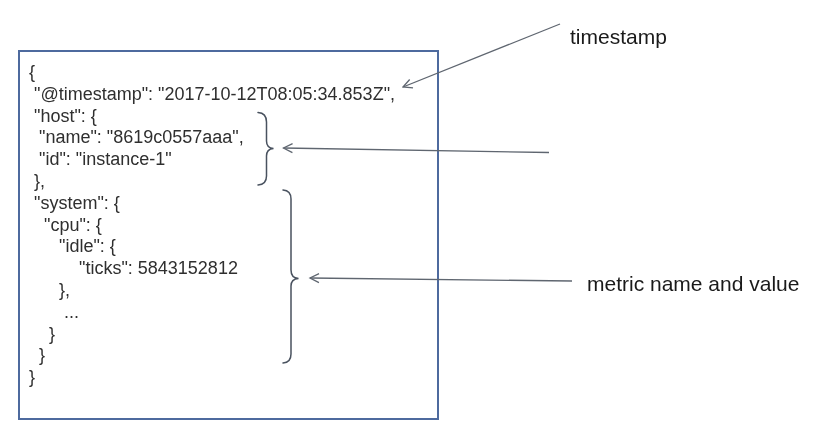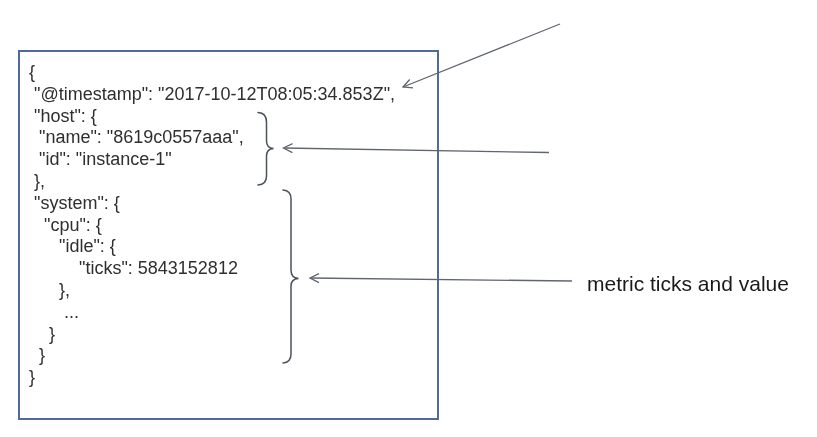--- a/index.html
+++ b/index.html
@@ -95,17 +95,18 @@
              Q266.5,149 266.5,156 L266.5,176 Q266.5,184.5 258,185"></path>
 
     <path class="brace" d="M283,190 Q291,190.5 291,199 L291,270 Q291,278 298.5,278.5
              Q291,279 291,286 L291,354 Q291,362.5 283,363"></path>
 
     <line class="ann-line" x1="560" y1="24" x2="403" y2="87" marker-end="url(#arrowhead)"></line>
     <line class="ann-line" x1="549" y1="152.5" x2="283.5" y2="148" marker-end="url(#arrowhead)"></line>
     <line class="ann-line" x1="572" y1="281" x2="310" y2="278" marker-end="url(#arrowhead)"></line>
   </svg>
 
+  <div class="label label-timestamp">timestamp</div>
 
 
-  <div class="label label-metric">metric ticks and value</div>
+  <div class="label label-metric">metric name and value</div>
 
 </div>
 
 </body></html>

